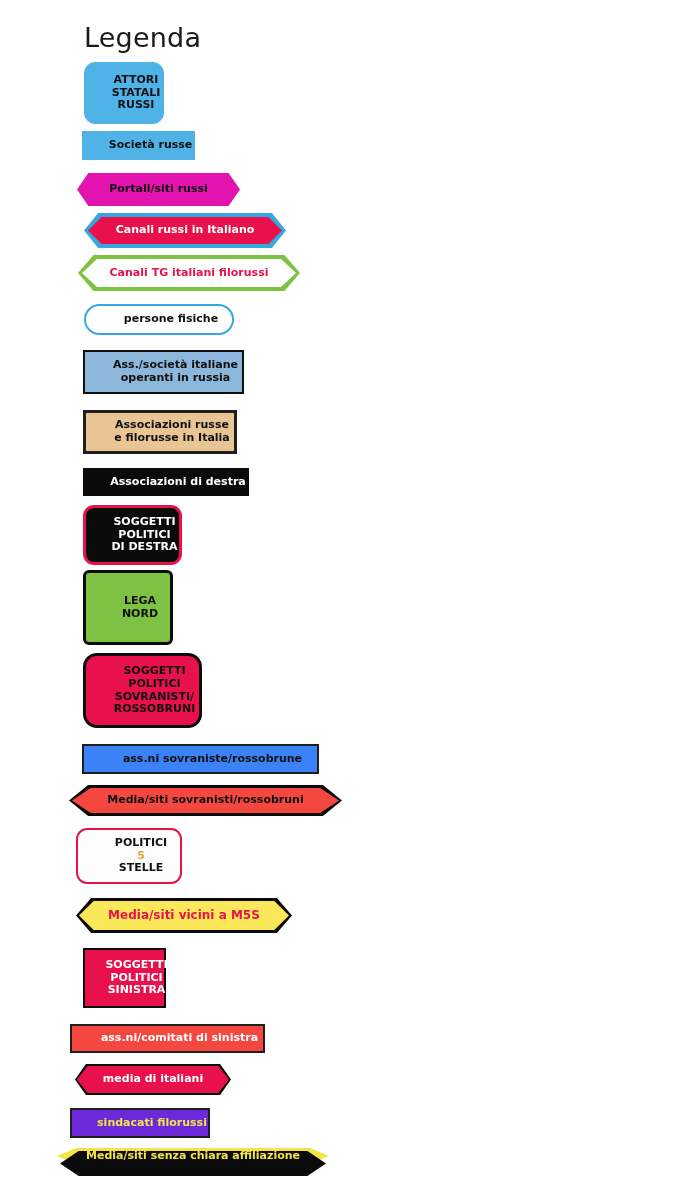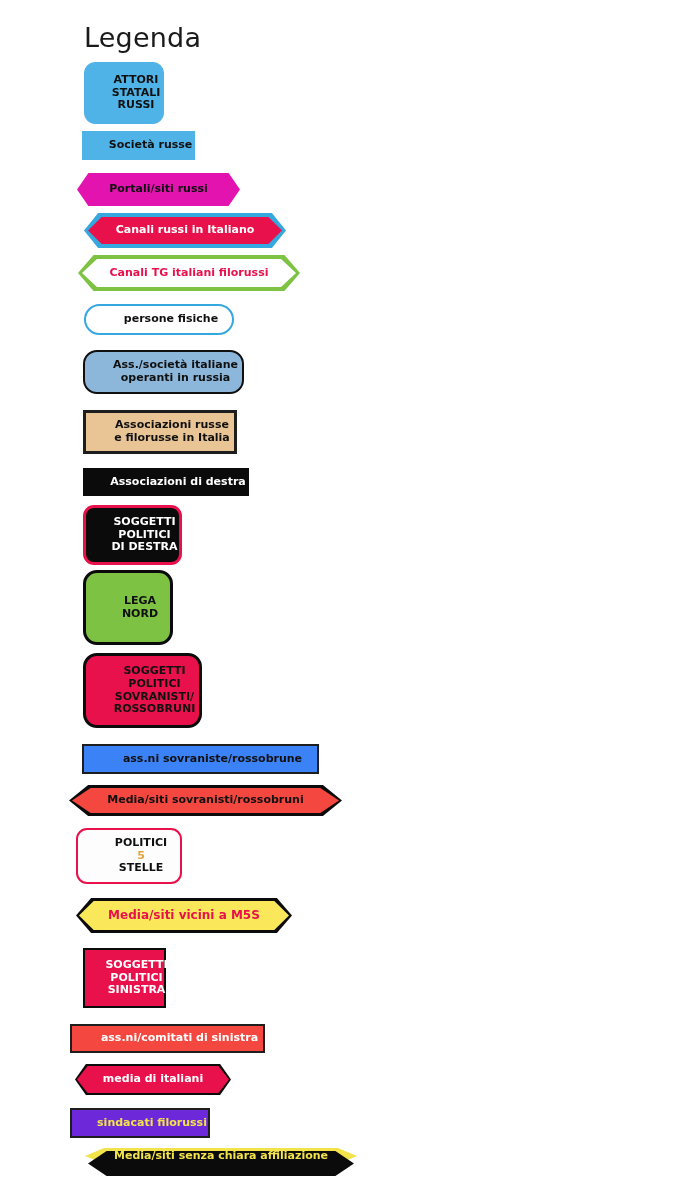--- a/index.html
+++ b/index.html
@@ -103,29 +103,29 @@
       <div class="hexborder" style="background: rgb(53, 168, 223);"></div>
       <div class="hexfill" style="background: rgb(232, 17, 75); left: 4px; top: 4px; width: 194px; height: 27px;"></div>
       <div class="hexlabel" style="color: rgb(255, 255, 255); font-size: 11px;">Canali russi in Italiano</div>
     </div>
     <div class="hexwrap" style="left: 78px; top: 255px; width: 222px; height: 36px;">
       <div class="hexborder" style="background: rgb(125, 194, 66);"></div>
       <div class="hexfill" style="background: rgb(255, 255, 255); left: 4px; top: 4px; width: 214px; height: 28px;"></div>
       <div class="hexlabel" style="color: rgb(232, 17, 75); font-size: 11px;">Canali TG italiani filorussi</div>
     </div>
     <div class="legend-item shape-pill" style="left: 84px; top: 304px; width: 150px; height: 31px; background: rgb(255, 255, 255); border-color: rgb(53, 168, 223); border-width: 2px; color: rgb(16, 16, 16); font-size: 11px;">persone fisiche</div>
-    <div class="legend-item shape-rect" style="left: 83px; top: 350px; width: 161px; height: 44px; background: rgb(140, 182, 218); border-color: rgb(16, 16, 16); border-width: 2px; color: rgb(16, 16, 16); font-size: 11px; border-radius: 14px;">Ass./società italiane
+    <div class="legend-item shape-rect" style="left: 83px; top: 350px; width: 161px; height: 44px; background: rgb(140, 182, 218); border-color: rgb(16, 16, 16); border-width: 2px; color: rgb(16, 16, 16); font-size: 11px;">Ass./società italiane
 operanti in russia</div>
     <div class="legend-item shape-rect" style="left: 83px; top: 410px; width: 154px; height: 44px; background: rgb(233, 196, 149); border-color: rgb(30, 30, 30); border-width: 3px; color: rgb(16, 16, 16); font-size: 11px;">Associazioni russe
 e filorusse in Italia</div>
     <div class="legend-item shape-rect" style="left: 83px; top: 468px; width: 166px; height: 28px; background: rgb(11, 11, 11); border-color: rgb(11, 11, 11); border-width: 3px; color: rgb(255, 255, 255); font-size: 11px;">Associazioni di destra</div>
     <div class="legend-item shape-round" style="left: 83px; top: 505px; width: 99px; height: 60px; background: rgb(11, 11, 11); border-color: rgb(232, 17, 75); border-width: 3px; color: rgb(255, 255, 255); font-size: 11px;">SOGGETTI
 POLITICI
 DI DESTRA</div>
-    <div class="legend-item shape-round-lg" style="left: 83px; top: 570px; width: 90px; height: 75px; background: rgb(125, 194, 66); border-color: rgb(11, 11, 11); border-width: 3px; color: rgb(16, 16, 16); font-size: 11px;">LEGA
+    <div class="legend-item shape-round-lg" style="left: 83px; top: 570px; width: 90px; height: 75px; background: rgb(125, 194, 66); border-color: rgb(11, 11, 11); border-width: 3px; color: rgb(16, 16, 16); font-size: 11px; border-radius: 6px;">LEGA
 NORD</div>
     <div class="legend-item shape-round-lg" style="left: 83px; top: 653px; width: 119px; height: 75px; background: rgb(232, 17, 75); border-color: rgb(11, 11, 11); border-width: 3px; color: rgb(16, 16, 16); font-size: 11px;">SOGGETTI
 POLITICI
 SOVRANISTI/
 ROSSOBRUNI</div>
     <div class="legend-item shape-rect" style="left: 82px; top: 744px; width: 237px; height: 30px; background: #3b82f6; border-color: rgb(30, 30, 30); border-width: 2px; color: rgb(16, 16, 16); font-size: 11px;">ass.ni sovraniste/rossobrune</div>
     <div class="hexwrap" style="left: 69px; top: 785px; width: 273px; height: 31px;">
       <div class="hexborder" style="background: rgb(11, 11, 11);"></div>
       <div class="hexfill" style="background: rgb(244, 71, 63); left: 3px; top: 3px; width: 267px; height: 25px;"></div>
       <div class="hexlabel" style="color: rgb(16, 16, 16); font-size: 11px;">Media/siti  sovranisti/rossobruni</div>
@@ -139,18 +139,18 @@
     <div class="legend-item shape-rect" style="left: 83px; top: 948px; width: 83px; height: 60px; background: rgb(232, 17, 75); border-color: rgb(11, 11, 11); border-width: 2px; color: rgb(255, 255, 255); font-size: 11px;">SOGGETTI
 POLITICI
 SINISTRA</div>
     <div class="legend-item shape-rect" style="left: 70px; top: 1024px; width: 195px; height: 29px; background: rgb(244, 71, 63); border-color: rgb(30, 30, 30); border-width: 2px; color: rgb(255, 255, 255); font-size: 11px;">ass.ni/comitati di sinistra</div>
     <div class="hexwrap" style="left: 75px; top: 1064px; width: 156px; height: 31px;">
       <div class="hexborder" style="background: rgb(11, 11, 11);"></div>
       <div class="hexfill" style="background: rgb(232, 17, 75); left: 2px; top: 2px; width: 152px; height: 27px;"></div>
       <div class="hexlabel" style="color: rgb(255, 255, 255); font-size: 11px;">media di italiani</div>
     </div>
     <div class="legend-item shape-rect" style="left: 70px; top: 1108px; width: 140px; height: 30px; background: #6d28d9; border-color: rgb(30, 30, 30); border-width: 2px; color: rgb(242, 227, 74); font-size: 11px;">sindacati filorussi</div>
-    <div class="hexwrap" style="left: 85px; top: 1148px; width: 272px; height: 16px;">
+    <div class="hexwrap" style="left: 57px; top: 1148px; width: 272px; height: 16px;">
       <div class="hexborder" style="background: rgb(242, 227, 74);"></div>
       <div class="hexfill" style="background: rgb(11, 11, 11); left: 3px; top: 3px; width: 266px; height: 25px;"></div>
       <div class="hexlabel" style="color: rgb(242, 227, 74); font-size: 11px;">Media/siti senza chiara affiliazione</div>
     </div>
   </div>
 
 </body></html>

